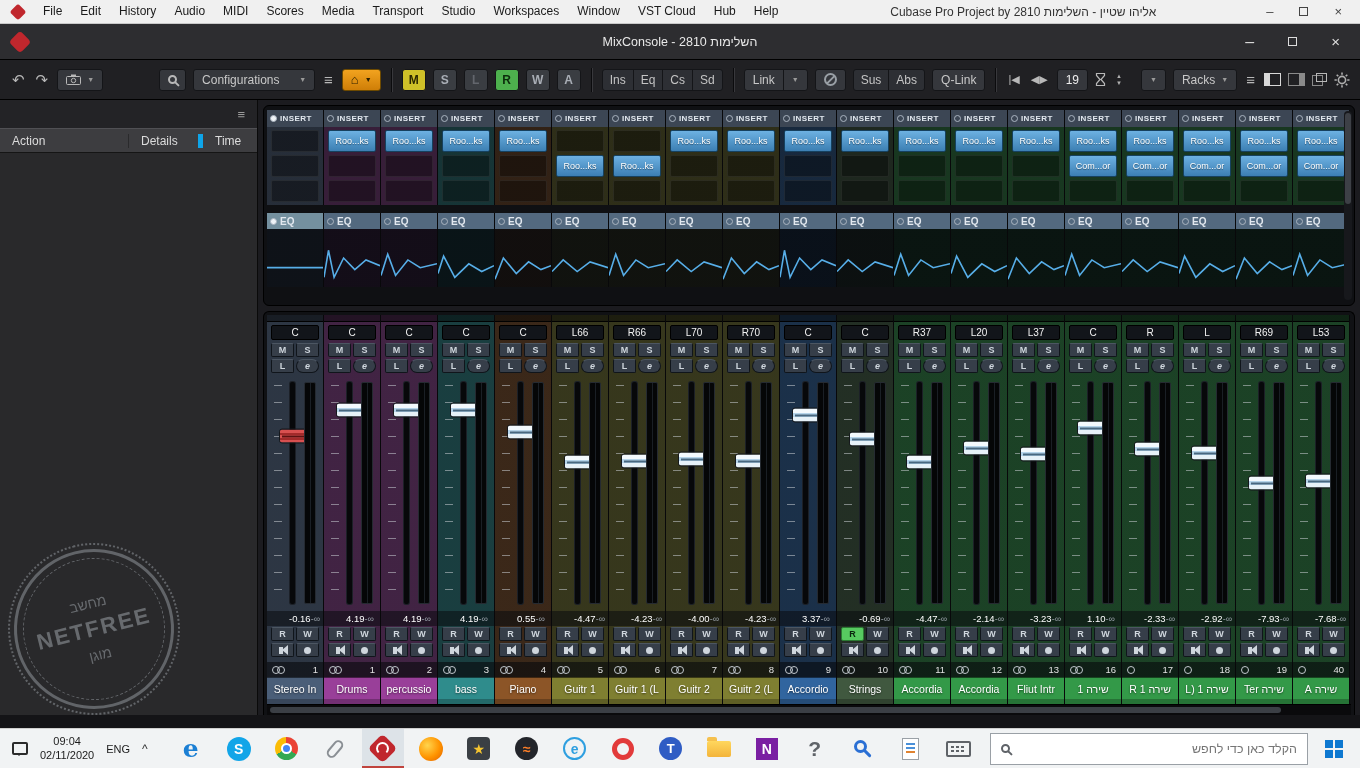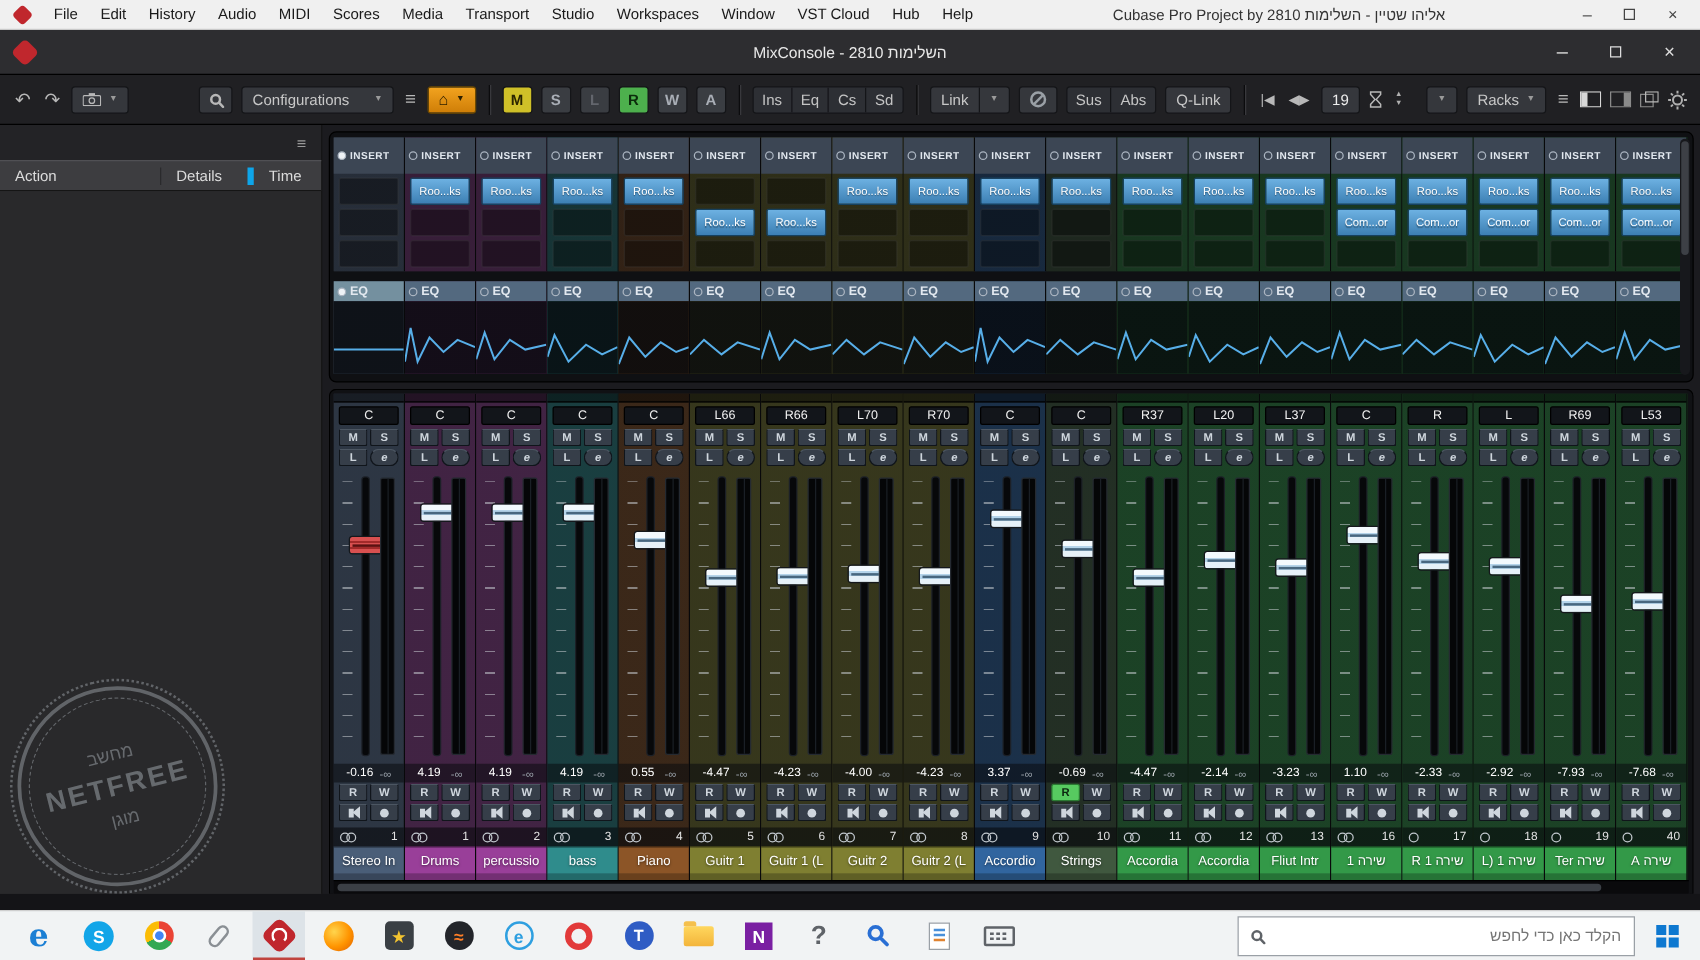--- a/index.html
+++ b/index.html
@@ -83,21 +83,21 @@
   
   .mixer { flex:1; display:flex; flex-direction:column; background:#1b1b1f; padding:5px 5px 0 5px; min-width:0; }
   .racks { height:201px; background:#0f1013; border:1px solid #000; border-radius:6px;
     padding:4px 3px 4px 3px; position:relative; overflow:hidden; }
   .rack-row { display:flex; }
   .rack-divider { height:8px; }
   .rack-col { width:57px; flex:0 0 57px; border-right:1px solid #08080a;
     background:linear-gradient(rgba(12,12,16,.4),rgba(12,12,16,.4)), var(--tint,#222); }
   .insert-header, .eq-header { display:flex; align-items:center; gap:3px; padding:0 3px;
     color:#e2e8ef; font-weight:bold; }
-  .insert-header { height:29px; background:#3c4654; font-size:8px; letter-spacing:.4px; }
+  .insert-header { height:17px; background:#3c4654; font-size:8px; letter-spacing:.4px; }
   .eq-header { height:16px; background:#53697f; font-size:10px; }
   .dot { width:7px; height:7px; border-radius:50%; border:1px solid #aab4c0; flex:0 0 auto; }
   .rack-col.first .dot { background:#eef2f6; }
   .rack-col.first .eq-header { background:#74909f; }
   .slot { height:22px; margin:3px 4px; background:rgba(0,0,0,.38); border:1px solid rgba(255,255,255,.07);
     border-radius:2px; display:flex; align-items:center; justify-content:center;
     font-size:9px; color:#fff; overflow:hidden; white-space:nowrap; }
   .slot.filled { background:linear-gradient(#6db1e2,#3c7fb3); border-color:#16415f; text-shadow:0 1px 1px rgba(0,0,0,.45); }
   .eq-curve { height:58px; background:linear-gradient(rgba(5,7,11,.82),rgba(5,7,11,.82)), var(--tint,#222); }
   .eq-curve svg { width:100%; height:100%; display:block; }
@@ -125,21 +125,21 @@
     border-radius:2px; box-shadow:0 0 0 1px #1c2027; }
   .cap { position:absolute; left:12px; width:28px; height:15px; transform:translateY(-50%);
     background:linear-gradient(#f3f9fd 0 35%, #b5d4ea 35% 65%, #e6f1f8 65% 100%);
     border:1px solid #15181c; border-radius:3px; }
   .cap::after { content:""; position:absolute; left:2px; right:2px; top:6px; height:2px; background:#48677f; }
   .channel.input .cap { background:repeating-linear-gradient(to bottom,#d85050 0 3px,#a32a2a 3px 5px); }
   .channel.input .cap::after { background:#5c1212; }
   .meter { position:absolute; right:7px; top:5px; bottom:5px; width:12px; background:#050607;
     border:1px solid #252a31; border-radius:2px; }
   .meter::after { content:""; position:absolute; top:0; bottom:0; left:50%; width:1px; background:#1a1f25; }
-  .valrow { height:15px; display:flex; align-items:center; justify-content:space-between; padding:0 10px;
+  .valrow { height:15px; display:flex; align-items:center; justify-content:space-between; padding:0 22px;
     background:rgba(9,11,15,.55); font-size:9.5px; color:#fff; margin-top:2px; }
   .valrow .peak { color:#99a1a9; font-size:9px; }
   .spk { width:4px; height:7px; background:#cfd6dd; position:relative; margin-right:4px; }
   .spk::after { content:""; position:absolute; left:3px; top:-2px; border:5.5px solid transparent;
     border-right:6px solid #cfd6dd; border-left:none; }
   .rec { width:7px; height:7px; border-radius:50%; background:#cfd6dd; }
   .numrow { height:15px; display:flex; align-items:center; justify-content:space-between; padding:0 5px;
     background:rgba(7,9,12,.6); margin-top:4px; font-size:9.5px; color:#e2e2e2; }
   .stio { display:flex; }
   .stio i { width:8px; height:8px; border:1px solid #c2c8ce; border-radius:50%; display:block; }
@@ -1681,20 +1681,29 @@
       <div class="hscroll">
           <div class="thumb"></div>
         </div>
     </div>
   </div>
 </div>
 
 <div class="desktop-strip"></div>
 
 <div class="taskbar">
+  <div class="tray">
+    <span class="bubble"></span>
+    <span class="clock">
+      <span>09:04</span>
+      <span>02/11/2020</span>
+    </span>
+    <span class="lang">ENG</span>
+    <span class="chev">^</span>
+  </div>
   <div class="tb-apps">
       <div class="tapp">
         <span class="appic ic-edge"></span>
       </div>
       <div class="tapp">
         <span class="appic ic-skype"></span>
       </div>
       <div class="tapp">
         <span class="appic ic-chrome"></span>
       </div>

